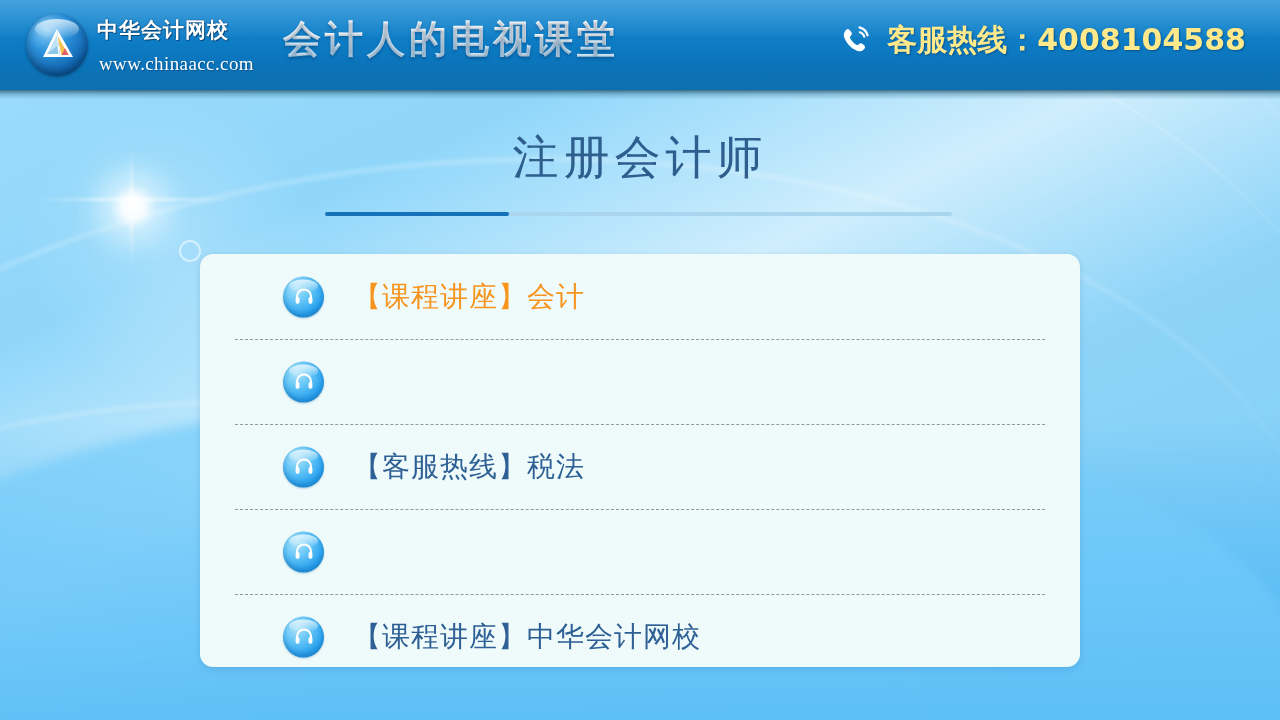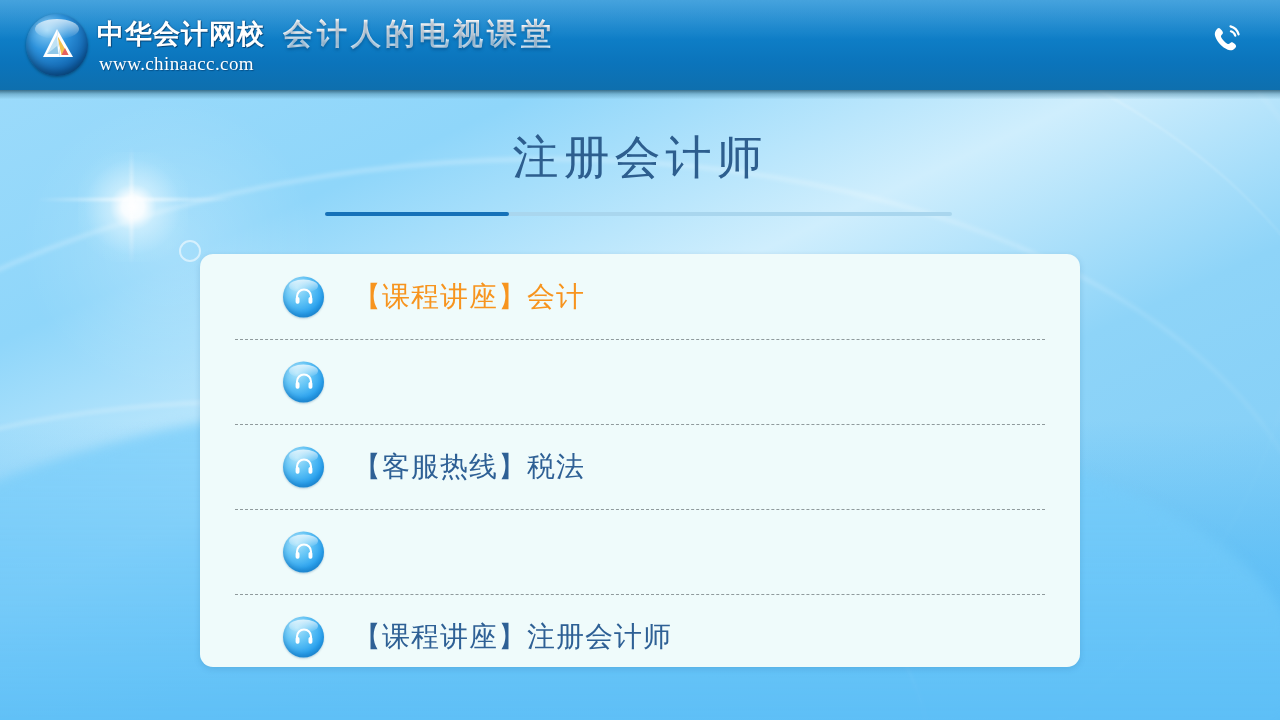--- a/index.html
+++ b/index.html
@@ -115,33 +115,33 @@
   }
   .logo-mark:after{
     content:""; position:absolute; left:9px; top:5px; width:44px; height:20px;
     border-radius:50%;
     background:linear-gradient(to bottom, rgba(255,255,255,.72), rgba(255,255,255,0));
   }
   .logo-glyph{ position:absolute; left:12px; top:12px; }
 
   .brand-cn{
     position:absolute; left:97px; top:16px;
-    font-size:27px; font-weight:bold; color:#ffffff; letter-spacing:1px;
+    font-size:21px; font-weight:bold; color:#ffffff; letter-spacing:1px;
     text-shadow:1px 1px 0 rgba(0,40,80,.55), 0 0 2px rgba(0,30,70,.6);
     font-family:"DejaVu Sans","Liberation Sans",sans-serif;
   }
   .brand-url{
     position:absolute; left:99px; top:53px;
     font-size:19px; color:#ffffff; letter-spacing:.4px;
     text-shadow:1px 1px 1px rgba(0,40,80,.45);
     font-family:Liberation Serif, serif;
   }
   .header-slogan{
     position:absolute; left:283px; top:14px;
-    font-size:30px; font-weight:bold; letter-spacing:4px;
+    font-size:38px; font-weight:bold; letter-spacing:4px;
     font-family:"DejaVu Serif","Liberation Serif",serif;
     background:linear-gradient(to bottom,#ffffff 0%,#ffffff 42%,#cfe9fa 72%,#ffffff 100%);
     -webkit-background-clip:text; background-clip:text; color:transparent;
     text-shadow:0 2px 3px rgba(0,45,90,.35);
     white-space:nowrap;
   }
   .hotline{
     position:absolute; right:34px; top:20px;
     display:flex; align-items:center; gap:12px;
   }
@@ -246,20 +246,21 @@
     <div class="brand-cn">中华会计网校</div>
     <div class="brand-url">www.chinaacc.com</div>
     <div class="header-slogan">会计人的电视课堂</div>
 
     <div class="hotline">
       <svg class="phone-icon" width="40" height="40" viewBox="0 0 40 40">
         <path d="M11.5 8.5c1.6-1.5 3 .2 4 1.6 1 1.4 2.1 2.7 1 3.9-1.1 1.2-2 1.7-1.3 3.2.7 1.5 2.4 3.6 4 5 1.6 1.4 3.3 2.3 4.4 1.4 1.1-.9 1.8-1.8 3.2-1 1.4.8 3.3 2.1 3.3 3.6 0 1.5-3 4-5 4.1-2 .1-6.5-1.6-10.3-5.4C11 21.1 8.8 16.6 8.8 14c0-2.6 1.6-4.3 2.7-5.5z" fill="#ffffff"></path>
         <path d="M24.5 6.4a11.5 11.5 0 0 1 8.1 8" stroke="#ffffff" stroke-width="2.2" fill="none" stroke-linecap="round"></path>
         <path d="M24.9 11.3a6.6 6.6 0 0 1 4.4 4.4" stroke="#ffffff" stroke-width="2.2" fill="none" stroke-linecap="round"></path>
       </svg>
+      <div class="hotline-text">客服热线：4008104588</div>
     </div>
   </div>
   <div class="header-shadow"></div>
 
   <div class="page-title">注册会计师</div>
   <div class="title-rule"></div>
   <div class="title-rule-accent"></div>
 
   <div class="card">
     <div class="course-list">
@@ -307,19 +308,19 @@
       </div>
 
       <div class="course-row">
         <span class="hp-icon">
           <svg width="22" height="22" viewBox="0 0 22 22">
             <path d="M4 13.2V11a7 7 0 0 1 14 0v2.2" stroke="#ffffff" stroke-width="2.1" fill="none" stroke-linecap="round"></path>
             <rect x="2.6" y="11.6" width="3.9" height="6.6" rx="1.7" fill="#ffffff"></rect>
             <rect x="15.5" y="11.6" width="3.9" height="6.6" rx="1.7" fill="#ffffff"></rect>
           </svg>
         </span>
-        <span class="course-label">【课程讲座】注册会计师</span>
+        <span class="course-label">【课程讲座】中华会计网校</span>
       </div>
 
     </div>
   </div>
 
 </div>
 
 </body></html>

